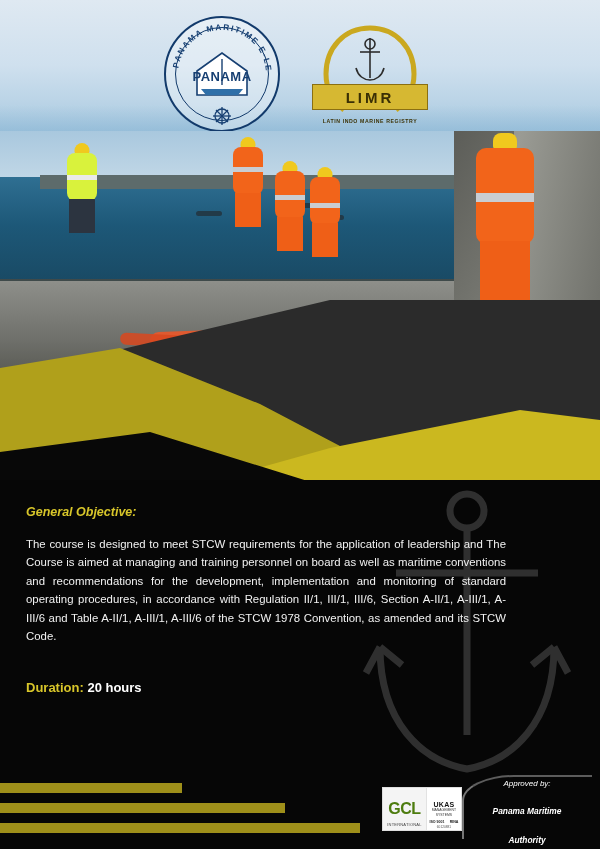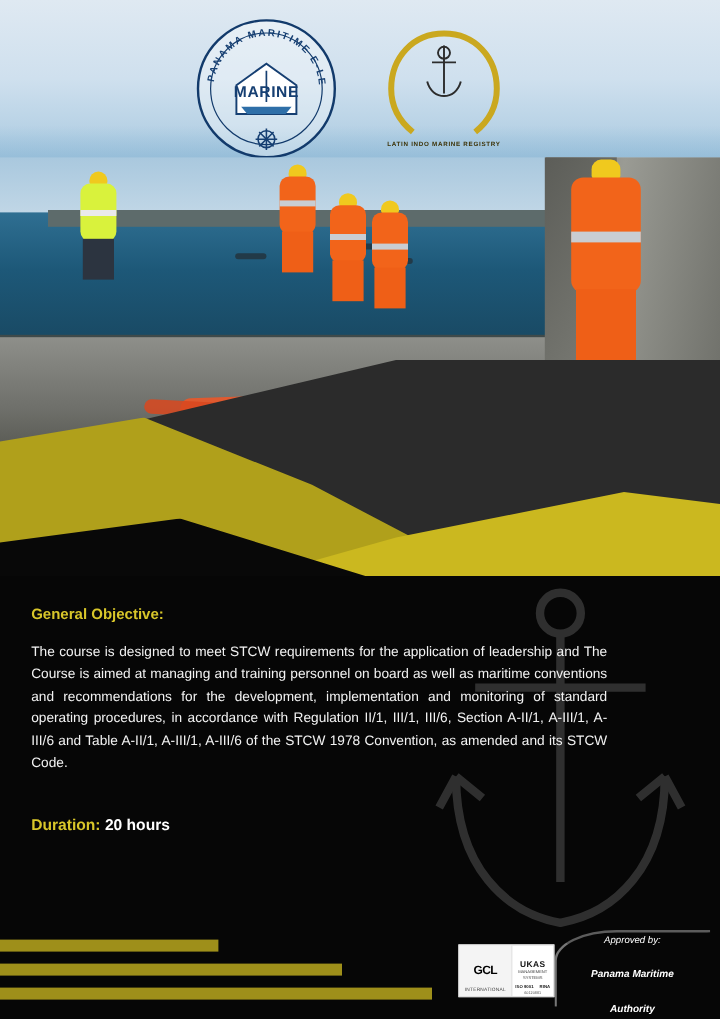--- a/index.html
+++ b/index.html
@@ -240,20 +240,21 @@
     font-weight: bold;
     letter-spacing: -0.2px;
     margin-bottom: 26px;
     max-width: 300px;
   }
   .objective-label {
     color: #d8c62a;
     font-weight: bold;
     font-size: 12.5px;
     margin-bottom: 16px;
+    font-style: italic;
   }
   .body-text {
     font-size: 11.4px;
     line-height: 1.62;
     text-align: justify;
     width: 480px;
     color: #f2f2f2;
   }
   .duration {
     margin-top: 34px;
@@ -283,23 +284,23 @@
     align-items: stretch;
     font-size: 5px;
   }
   .gcl .gcl-left {
     width: 44px;
     background: #f4f4f4;
     position: relative;
     display: flex; align-items: center; justify-content: center;
   }
   .gcl .gcl-mark {
-    color: #000000;
-    font-weight: bold;
-    font-size: 10px;
+    color: #4d7c0f;
+    font-weight: bold;
+    font-size: 16px;
     letter-spacing: -0.5px;
   }
   .gcl .gcl-sub {
     position: absolute; bottom: 3px; left: 0; width: 100%;
     text-align: center; font-size: 4px; color: #444; letter-spacing: .2px;
   }
   .gcl .gcl-right {
     width: 36px;
     border-left: 1px solid #e2e2e2;
     position: relative;
@@ -378,34 +379,35 @@
           <line x1="49" y1="100" x2="67" y2="100"></line>
           <line x1="52" y1="94" x2="64" y2="106"></line>
           <line x1="64" y1="94" x2="52" y2="106"></line>
         </g>
       </svg>
       <svg class="inner-shield" viewBox="0 0 58 50">
         <path d="M4 22 L29 4 L54 22 L54 46 L4 46 Z" fill="#ffffff" stroke="#163f72" stroke-width="1.6"></path>
         <path d="M8 40 L50 40 L45 46 L13 46 Z" fill="#2f6fa8"></path>
         <line x1="29" y1="10" x2="29" y2="36" stroke="#163f72" stroke-width="1.4"></line>
       </svg>
-      <div class="badge-label">MARINE</div>
+      <div class="badge-label">PANAMA</div>
     </div>
 
     <div class="limr">
       <svg class="wreath" viewBox="0 0 132 104">
         <path d="M66 6 C40 6 22 26 22 52 C22 68 30 80 40 88" fill="none" stroke="#caa81f" stroke-width="5"></path>
         <path d="M66 6 C92 6 110 26 110 52 C110 68 102 80 92 88" fill="none" stroke="#caa81f" stroke-width="5"></path>
         <g stroke="#2c2c2c" stroke-width="1.6" fill="none">
           <circle cx="66" cy="22" r="5"></circle>
           <line x1="66" y1="16" x2="66" y2="56"></line>
           <path d="M52 46 C56 62 76 62 80 46"></path>
           <line x1="56" y1="30" x2="76" y2="30"></line>
         </g>
       </svg>
+      <div class="ribbon">LIMR</div>
       <div class="sub">LATIN INDO MARINE REGISTRY</div>
     </div>
   </div>
 
   <div class="photo">
     <div class="sky"></div>
     <div class="sea"></div>
     <div class="breakwater"></div>
     <div class="boat" style="left:196px; top:80px; width:26px;"></div>
     <div class="boat" style="left:300px; top:72px; width:20px;"></div>

